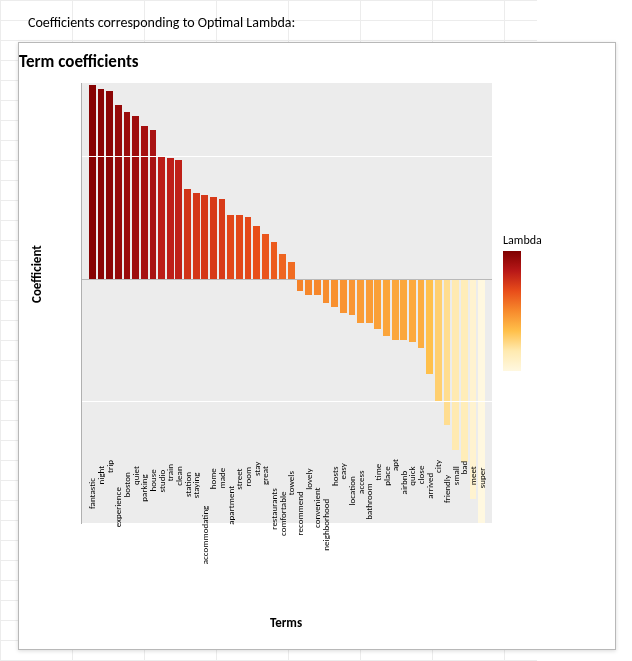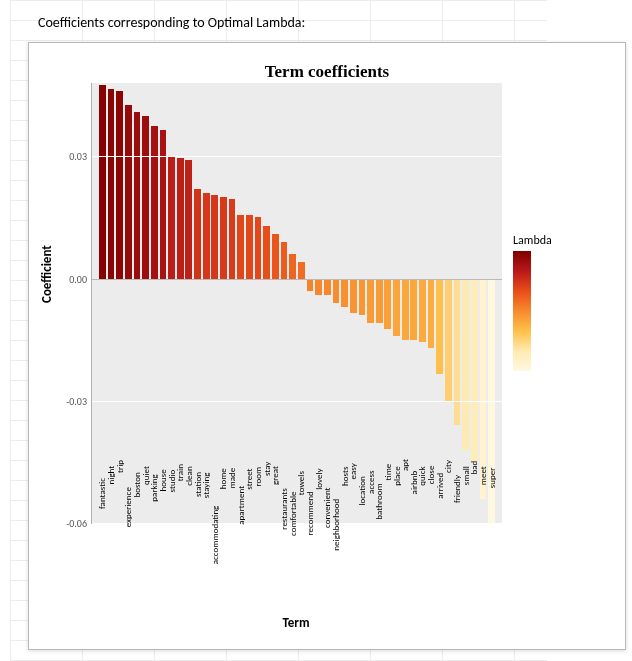--- a/index.html
+++ b/index.html
@@ -10,21 +10,20 @@
     color: #000;
     width: 632px;
     height: 661px;
     overflow: hidden;
   }
   .sheet {
     position: relative;
     width: 537px;
     height: 661px;
     box-sizing: border-box;
-    margin-left: 10px;
   }
   
   .grid {
     position: absolute;
     inset: 0;
     background-image:
       linear-gradient(to right, #e0e0e0 1px, transparent 1px),
       linear-gradient(to bottom, #e0e0e0 1px, transparent 1px);
     background-size: 72px 20px;
     opacity: 0.6;
@@ -42,27 +41,25 @@
     top: 42px;
     width: 598px;
     height: 608px;
     background: #fff;
     border: 1px solid #b8b8b8;
     box-shadow: 0 1px 4px rgba(0,0,0,0.15);
     box-sizing: border-box;
   }
   .chart-title {
     position: absolute;
-    top: 19px;
+    top: 8px;
     left: 0;
     right: 0;
-    text-align: center;
     font-size: 17px;
     font-weight: 600;
-    font-family: Liberation Serif, serif;
   }
   .plot-area {
     position: absolute;
     left: 62px;
     top: 40px;
     width: 410px;
     height: 440px;
     background: #ececec;
     border-left: 1px solid #b0b0b0;
     border-bottom: 1px solid #b0b0b0;
@@ -178,26 +175,20 @@
 <body>
 
 <div class="sheet">
   <div class="grid"></div>
 
   <div class="heading">Coefficients corresponding to Optimal Lambda:</div>
 
   <div class="chart-panel">
     <div class="chart-title">Term coefficients</div>
 
-    <div class="y-ticks" id="y-ticks">
-        <div class="y-tick" style="top: 73.3333px;">0.03</div>
-        <div class="y-tick" style="top: 195.556px;">0.00</div>
-        <div class="y-tick" style="top: 317.778px;">-0.03</div>
-        <div class="y-tick" style="top: 440px;">-0.06</div>
-      </div>
     <div class="y-label">Coefficient</div>
 
     <div class="plot-area" id="plot-area">
       <div class="bars" id="bars">
           <div class="bar" style="left: 6.95174px; top: 2.03704px; width: 6.7487px; height: 193.519px; background: rgb(135, 3, 3);"></div>
           <div class="bar" style="left: 15.6039px; top: 6.11111px; width: 6.7487px; height: 189.444px; background: rgb(138, 5, 5);"></div>
           <div class="bar" style="left: 24.2561px; top: 8.14815px; width: 6.7487px; height: 187.407px; background: rgb(139, 5, 5);"></div>
           <div class="bar" style="left: 32.9083px; top: 22.4074px; width: 6.7487px; height: 173.148px; background: rgb(150, 10, 10);"></div>
           <div class="bar" style="left: 41.5604px; top: 28.5185px; width: 6.7487px; height: 167.037px; background: rgb(155, 12, 12);"></div>
           <div class="bar" style="left: 50.2126px; top: 32.5926px; width: 6.7487px; height: 162.963px; background: rgb(158, 13, 13);"></div>
@@ -290,21 +281,21 @@
         <div class="x-label" style="left: 330.457px;"><span style="display: inline-block; transform: translateX(-100%);">quick</span></div>
         <div class="x-label" style="left: 339.109px;"><span style="display: inline-block; transform: translateX(-100%);">close</span></div>
         <div class="x-label" style="left: 347.761px;"><span style="display: inline-block; transform: translateX(-100%);">arrived</span></div>
         <div class="x-label" style="left: 356.413px;"><span style="display: inline-block; transform: translateX(-100%);">city</span></div>
         <div class="x-label" style="left: 365.065px;"><span style="display: inline-block; transform: translateX(-100%);">friendly</span></div>
         <div class="x-label" style="left: 373.717px;"><span style="display: inline-block; transform: translateX(-100%);">small</span></div>
         <div class="x-label" style="left: 382.37px;"><span style="display: inline-block; transform: translateX(-100%);">bad</span></div>
         <div class="x-label" style="left: 391.022px;"><span style="display: inline-block; transform: translateX(-100%);">meet</span></div>
         <div class="x-label" style="left: 399.674px;"><span style="display: inline-block; transform: translateX(-100%);">super</span></div>
       </div>
-    <div class="x-axis-title">Term</div>
+    <div class="x-axis-title">Terms</div>
 
     <div class="legend">
       <div class="legend-title">Lambda</div>
       <div class="legend-body">
         <div class="legend-bar"></div>
       </div>
     </div>
   </div>
 </div>
 

